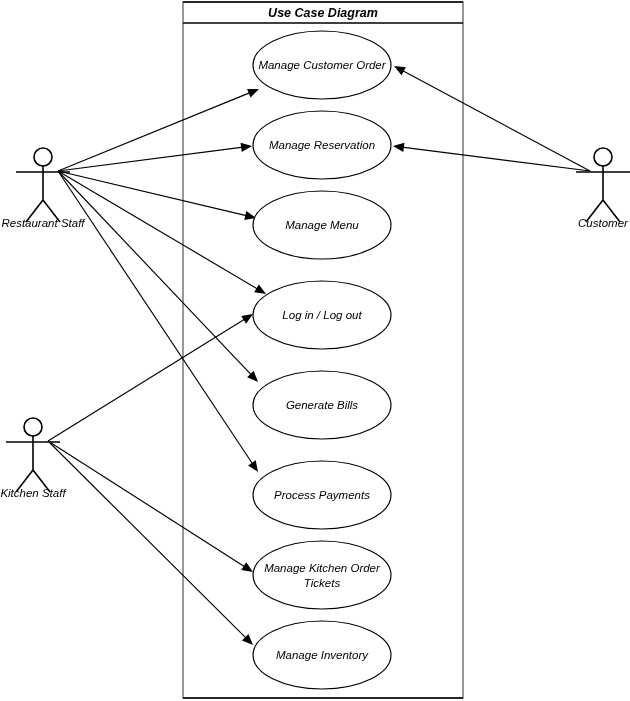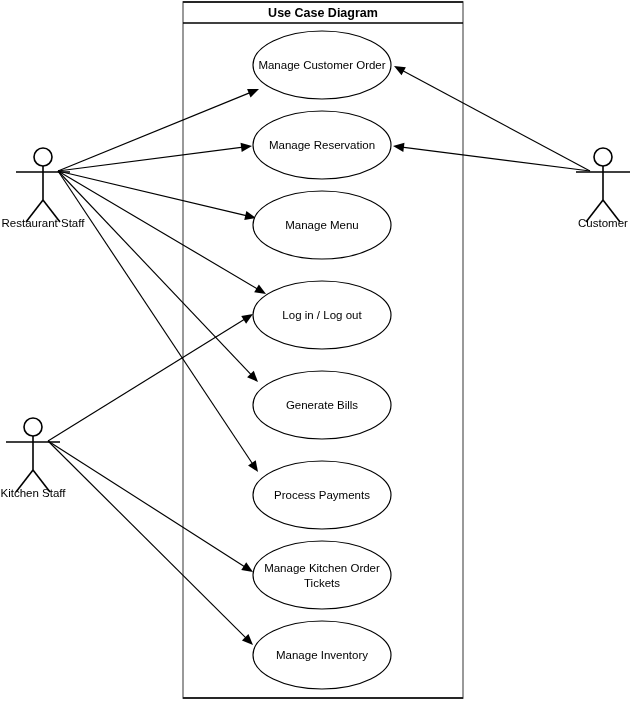--- a/index.html
+++ b/index.html
@@ -10,20 +10,21 @@
   body {
     width: 630px;
     height: 701px;
     overflow: hidden;
     font-family: "Liberation Sans", sans-serif;
   }
   #diagram-root {
     position: relative;
     width: 630px;
     height: 504px;
+    font-style: italic;
   }
   svg.diagram-canvas {
     display: block;
     width: 630px;
     height: 701px;
   }
   .boundary-rect {
     fill: #ffffff;
     stroke: #808080;
     stroke-width: 1.6;

